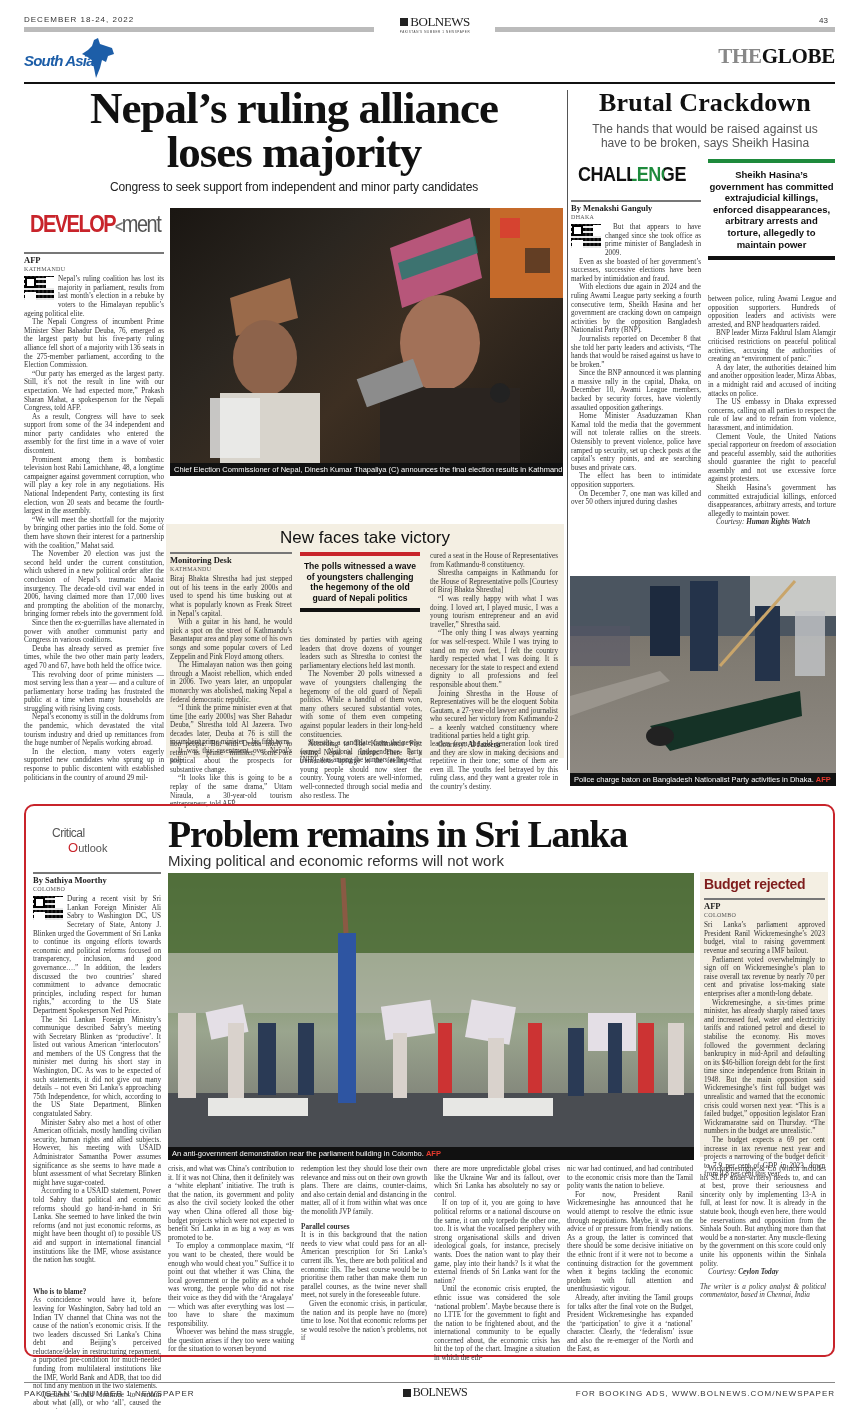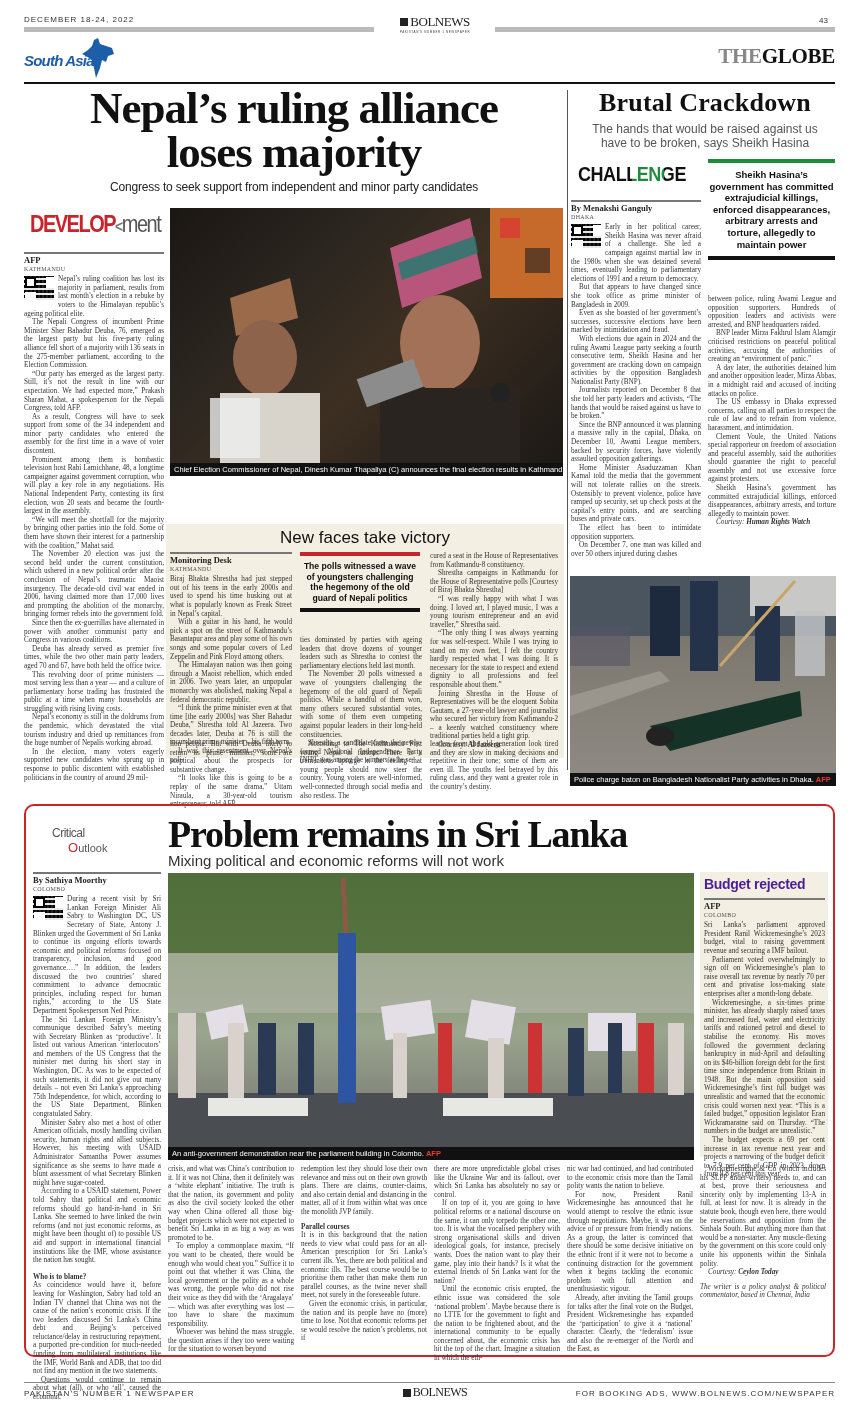--- a/index.html
+++ b/index.html
@@ -150,21 +150,20 @@
 </div>
 <div class="abs" style="left:708px;top:159px;width:127px">
   <div style="height:4px;background:#1e8a3c"></div>
   <div class="pullquote" style="font-size:9.5px;line-height:11.6px;padding:6px 0">Sheikh Hasina’s government has committed extrajudicial killings, enforced disappearances, arbitrary arrests and torture, allegedly to maintain power</div>
   <div style="height:4px;background:#111"></div>
 </div>
 <div class="abs txt" style="left:571px;top:200px;width:130px">
   <div class="byline">By Menakshi Ganguly</div>
   <div class="dateline">DHAKA</div>
   <div class="qr"></div>
-  <p class="ni">Early in her political career, Sheikh Hasina was never afraid of a challenge. She led a campaign against martial law in the 1980s when she was detained several times, eventually leading to parliamentary elections of 1991 and a return to democracy.</p>
   <p>But that appears to have changed since she took office as prime minister of Bangladesh in 2009.</p>
   <p>Even as she boasted of her government’s successes, successive elections have been marked by intimidation and fraud.</p>
   <p>With elections due again in 2024 and the ruling Awami League party seeking a fourth consecutive term, Sheikh Hasina and her government are cracking down on campaign activities by the opposition Bangladesh Nationalist Party (BNP).</p>
   <p>Journalists reported on December 8 that she told her party leaders and activists, “The hands that would be raised against us have to be broken.”</p>
   <p>Since the BNP announced it was planning a massive rally in the capital, Dhaka, on December 10, Awami League members, backed by security forces, have violently assaulted opposition gatherings.</p>
   <p>Home Minister Asaduzzaman Khan Kamal told the media that the government will not tolerate rallies on the streets. Ostensibly to prevent violence, police have ramped up security, set up check posts at the capital’s entry points, and are searching buses and private cars.</p>
   <p>The effect has been to intimidate opposition supporters.</p>
   <p>On December 7, one man was killed and over 50 others injured during clashes</p>
 </div>
 <div class="abs txt" style="left:708px;top:295px;width:128px">
@@ -245,21 +244,21 @@
 </div>
 
 <div class="abs txt" style="left:33px;top:872px;width:128px">
   <div class="byline">By Sathiya Moorthy</div>
   <div class="dateline">COLOMBO</div>
   <div class="qr"></div>
   <p class="ni">During a recent visit by Sri Lankan Foreign Minister Ali Sabry to Washington DC, US Secretary of State, Antony J. Blinken urged the Government of Sri Lanka to continue its ongoing efforts towards economic and political reforms focused on transparency, inclusion, and good governance….” In addition, the leaders discussed the two countries’ shared commitment to advance democratic principles, including respect for human rights,” according to the US State Department Spokesperson Ned Price.</p>
   <p>The Sri Lankan Foreign Ministry’s communique described Sabry’s meeting with Secretary Blinken as ‘productive’. It listed out various American ‘interlocutors’ and members of the US Congress that the minister met during his short stay in Washington, DC. As was to be expected of such statements, it did not give out many details – not even Sri Lanka’s approaching 75th Independence, for which, according to the US State Department, Blinken congratulated Sabry.</p>
   <p>Minister Sabry also met a host of other American officials, mostly handling civilian security, human rights and allied subjects. However, his meeting with USAID Administrator Samantha Power assumes significance as she seems to have made a blunt assessment of what Secretary Blinken might have sugar-coated.</p>
   <p>According to a USAID statement, Power told Sabry that political and economic reforms should go hand-in-hand in Sri Lanka. She seemed to have linked the twin reforms (and not just economic reforms, as might have been thought of) to possible US aid and support in international financial institutions like the IMF, whose assistance the nation has sought.</p>
-  <p class="ni" style="font-weight:bold;margin-top:8px">Who is to blame?</p>
+  <p class="ni" style="font-weight:bold;margin-top:23px">Who is to blame?</p>
   <p class="ni">As coincidence would have it, before leaving for Washington, Sabry had told an Indian TV channel that China was not the cause of the nation’s economic crisis. If the two leaders discussed Sri Lanka’s China debt and Beijing’s perceived reluctance/delay in restructuring repayment, a purported pre-condition for much-needed funding from multilateral institutions like the IMF, World Bank and ADB, that too did not find any mention in the two statements.</p>
   <p>Questions would continue to remain about what (all), or who ‘all’, caused the economic</p>
 </div>
 
 <div class="abs txt" style="left:168px;top:1165px;width:126px">
   <p class="ni">crisis, and what was China’s contribution to it. If it was not China, then it definitely was a ‘white elephant’ initiative. The truth is that the nation, its government and polity as also the civil society looked the other way when China offered all those big-budget projects which were not expected to benefit Sri Lanka in as big a way as was promoted to be.</p>
   <p>To employ a commonplace maxim, “If you want to be cheated, there would be enough who would cheat you.” Suffice it to point out that whether it was China, the local government or the polity as a whole was wrong, the people who did not rise their voice as they did with the ‘Aragalaya’ — which was after everything was lost — too have to share the maximum responsibility.</p>
   <p>Whoever was behind the mass struggle, the question arises if they too were waiting for the situation to worsen beyond</p>
 </div>
 <div class="abs txt" style="left:301px;top:1165px;width:126px">
@@ -278,21 +277,21 @@
   <p>For now, President Ranil Wickremesinghe has announced that he would attempt to resolve the ethnic issue through negotiations. Maybe, it was on the advice of or pressure from friendly nations. As a group, the latter is convinced that there should be some decisive initiative on the ethnic front if it were not to become a continuing distraction for the government when it begins tackling the economic problem with full attention and unenthusiastic vigour.</p>
   <p>Already, after inviting the Tamil groups for talks after the final vote on the Budget, President Wickremesinghe has expanded the ‘participation’ to give it a ‘national’ character. Clearly, the ‘federalism’ issue and also the re-emerger of the North and the East, as</p>
 </div>
 <div class="abs txt" style="left:700px;top:1165px;width:126px">
   <p>Wickremesinghe &amp; Co (which includes his SLPP under-writers) needs to, and can at best, prove their seriousness and sincerity only by implementing 13-A in full, at least for now. It is already in the statute book, though even here, there would be reservations and opposition from the Sinhala South. But anything more than that would be a non-starter. Any muscle-flexing by the government on this score could only unite his opponents within the Sinhala polity.</p>
   <p style="font-style:italic"><span>Courtesy:</span> <b>Ceylon Today</b></p>
   <p class="ni" style="font-style:italic;margin-top:6px">The writer is a policy analyst &amp; political commentator, based in Chennai, India</p>
 </div>
 
 <div class="abs" style="left:700px;top:872px;width:128px;height:285px;background:#f4efe3"></div>
-<div class="abs sans" style="left:704px;top:876px;font-size:14px;font-weight:bold;color:#4c1d95;letter-spacing:-.3px">Budget rejected</div>
+<div class="abs sans" style="left:704px;top:876px;font-size:14px;font-weight:bold;color:#7f1d1d;letter-spacing:-.3px">Budget rejected</div>
 <div class="abs txt" style="left:704px;top:898px;width:121px">
   <div class="byline">AFP</div>
   <div class="dateline">COLOMBO</div>
   <p class="ni">Sri Lanka’s parliament approved President Ranil Wickremesinghe’s 2023 budget, vital to raising government revenue and securing a IMF bailout.</p>
   <p>Parliament voted overwhelmingly to sign off on Wickremesinghe’s plan to raise overall tax revenue by nearly 70 per cent and privatise loss-making state enterprises after a month-long debate.</p>
   <p>Wickremesinghe, a six-times prime minister, has already sharply raised taxes and increased fuel, water and electricity tariffs and rationed petrol and diesel to stabilise the economy. His moves followed the government declaring bankruptcy in mid-April and defaulting on its $46-billion foreign debt for the first time since independence from Britain in 1948. But the main opposition said Wickremesinghe’s first full budget was unrealistic and warned that the economic crisis could worsen next year. “This is a failed budget,” opposition legislator Eran Wickramaratne said on Thursday. “The numbers in the budget are unrealistic.”</p>
   <p>The budget expects a 69 per cent increase in tax revenue next year and projects a narrowing of the budget deficit to 7.9 per cent of GDP in 2023, down from 9.8 per cent this year.</p>
 </div>
 
 <div class="abs" style="left:24px;top:1382px;width:811px;height:1px;background:#888"></div>

